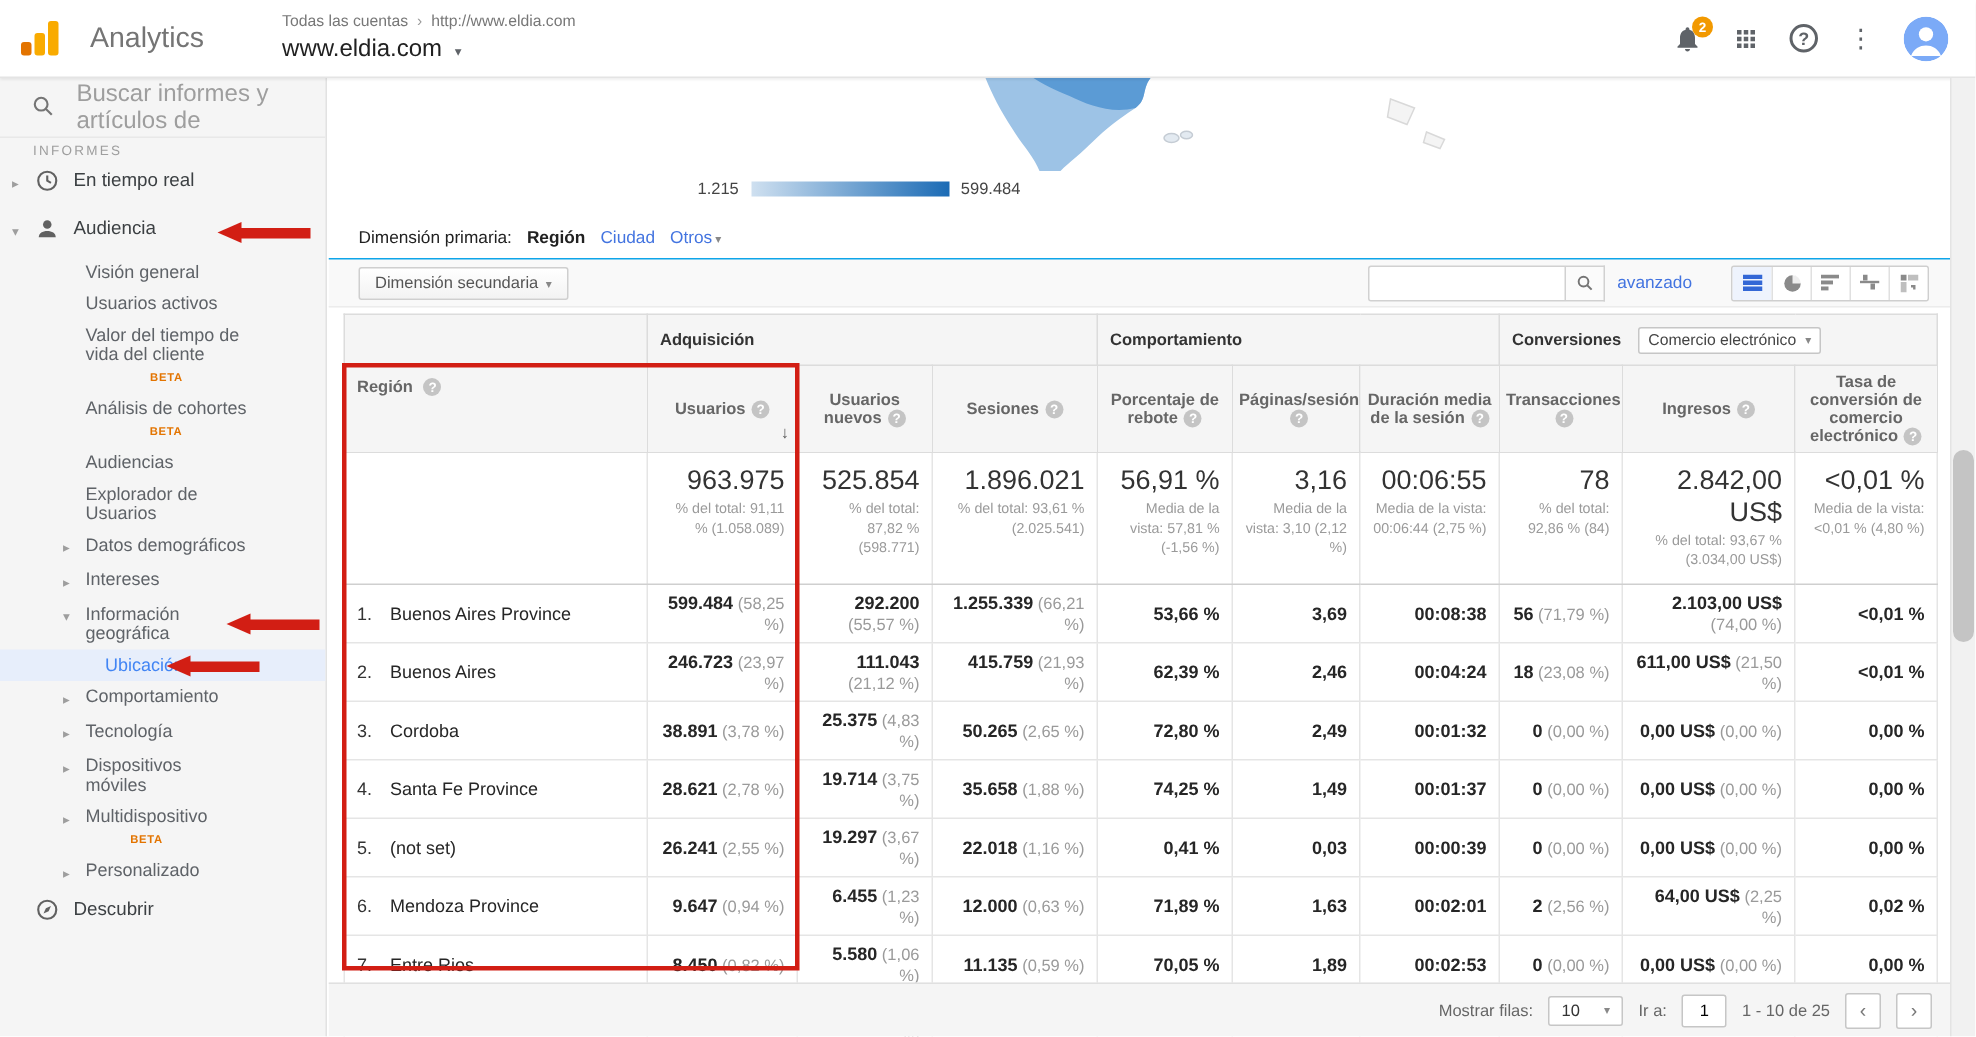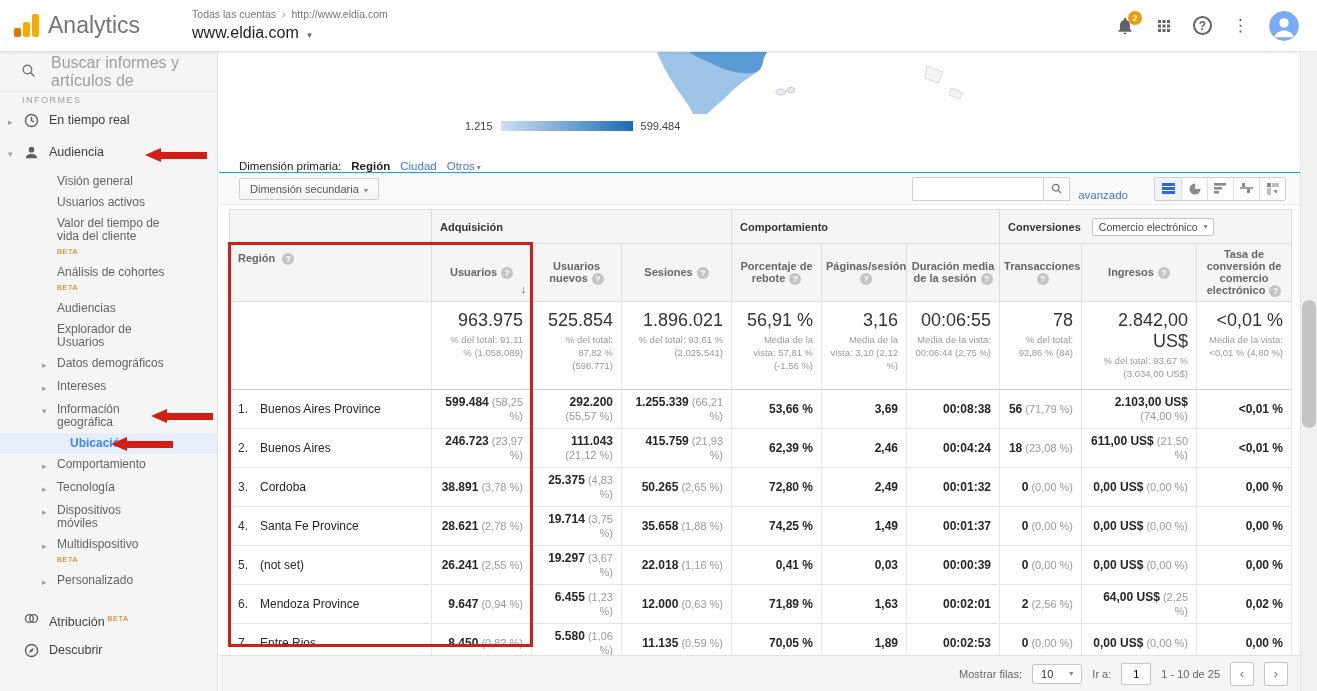--- a/index.html
+++ b/index.html
@@ -8,21 +8,21 @@
   body { position:relative; }
 
   
   .header { height:52px; background:#fff; display:flex; align-items:center;
     border-bottom:1px solid #e4e4e4; box-shadow:0 1px 2px rgba(0,0,0,.08); position:relative; z-index:5; }
   .ga-logo { width:30px; height:24px; margin-left:14px; position:relative; flex:none; }
   .ga-logo .bar { position:absolute; bottom:1px; border-radius:2px; background:#f9ab00; }
   .ga-logo .b1 { left:0;  width:7px; height:9px;  background:#e37400; }
   .ga-logo .b2 { left:9px; width:7px; height:15px; }
   .ga-logo .b3 { left:18px; width:7px; height:23px; }
-  .app-name { font-size:23px; color:#757575; margin-left:4px; }
+  .app-name { font-size:19px; color:#757575; margin-left:16px; }
   .account-block { margin-left:52px; line-height:1.25; }
   .breadcrumb { font-size:10.5px; color:#777; }
   .breadcrumb .sep { margin:0 3px; color:#999; }
   .account-row { font-size:16px; color:#212121; margin-top:1px; cursor:pointer; }
   .dd-caret { font-size:9px; color:#5f6368; margin-left:4px; }
   .header-icons { margin-left:auto; display:flex; align-items:center; gap:20px; margin-right:18px; }
   .hicon { color:#5f6368; cursor:pointer; position:relative; display:flex; align-items:center; }
   .badge { position:absolute; top:-5px; right:-7px; min-width:14px; height:14px; background:#f29900;
     border-radius:7px; color:#fff; font-size:9px; font-weight:bold; display:flex; align-items:center;
     justify-content:center; padding:0 3px; }
@@ -39,23 +39,23 @@
   .search-ph { color:#9e9e9e; font-size:16px; }
   .informes { font-size:9px; color:#9e9e9e; letter-spacing:1.5px; padding:3px 0 2px 22px; height:15px; overflow:hidden; }
   .nav-item { display:flex; align-items:flex-start; cursor:pointer; position:relative;
     padding:4px 6px; line-height:13px; color:#5f6368; font-size:12px; }
   .nav-item .chev { width:15px; flex:none; color:#9e9e9e; font-size:9px; padding-top:2px; }
   .nav-item .nav-ico { width:26px; flex:none; margin-top:-2px; }
   .nav-item.level-1 { padding-left:8px; padding-top:7px; padding-bottom:7px; color:#3c4043; font-size:12.5px; }
   .nav-item.level-2 { padding-left:42px; }
   .nav-item.level-3 { padding-left:55px; }
   .nav-item.level-2 .nav-label, .nav-item.level-3 .nav-label { max-width:108px; }
-  .nav-item.selected { background:#e7eefb;font-weight:bold; }
+  .nav-item.selected { background:#e7eefb; }
   .nav-item.selected .nav-label { color:#4285f4; }
-  .beta { color:#e37400; font-size:7.5px; font-weight:normal; letter-spacing:.5px; }
+  .beta { color:#e37400; font-size:7.5px; font-weight:bold; letter-spacing:.5px;text-align:center; }
   .level-2 .beta { display:block; margin-top:2px; }
   .level-1 .beta { display:inline-block; vertical-align:super; margin-left:3px; }
   .nav-item.gap-top { margin-top:12px; }
 
   
   .red-arrow { position:absolute; width:64px; height:15px; z-index:8; pointer-events:none; }
   .red-arrow .head { position:absolute; left:0; top:0; width:0; height:0;
     border-top:7.5px solid transparent; border-bottom:7.5px solid transparent; border-right:16px solid #d21e14; }
   .red-arrow .shaft { position:absolute; left:14px; top:4px; width:48px; height:7px; background:#d21e14; }
   [data-name="sidebar-item-audiencia"] .red-arrow { right:8px; top:calc(50% - 7px); }
@@ -63,32 +63,32 @@
   [data-name="sidebar-item-ubicacion"] .red-arrow { right:42px; top:calc(50% - 7px); }
 
   
   .main { position:absolute; top:52px; left:219px; right:17px; bottom:0; background:#fff; overflow:hidden; }
   .map-section { height:92px; position:relative; }
   .map-svg { position:absolute; left:410px; top:0; }
   .legend { position:absolute; left:246px; top:68px; display:flex; align-items:center; gap:8px;
     font-size:11px; color:#444; }
   .legend-bar { width:132px; height:10px; display:inline-block; }
 
-  .dim-bar { height:26px; margin-top:2px; display:flex; align-items:flex-end; gap:10px; padding-left:20px;
+  .dim-bar { height:26px; margin-top:2px; display:flex; align-items:center; gap:10px; padding-left:20px;
     font-size:11.5px; }
   .dim-label { color:#222; }
   .dim-opt.active { color:#222; font-weight:bold; cursor:default; }
   .dim-opt.link { color:#4374e0; cursor:pointer; }
   .caret-sm { font-size:8px; color:#888; margin-left:2px; }
 
   .toolbar { height:33px; background:#f9f9f9; border-top:1px solid #0ea5e9; border-bottom:1px solid #ececec;
     display:flex; align-items:center; padding:0 14px 0 20px; }
   .sec-dim-btn { border:1px solid #cfcfcf; background:linear-gradient(#fff,#f3f3f3); border-radius:2px;
     padding:4px 10px; font-size:11px; color:#555; cursor:pointer; font-family:inherit; }
-  .toolbar-right { margin-left:auto; display:flex; align-items:flex-end; gap:8px; }
+  .toolbar-right { margin-left:auto; display:flex; align-items:center; gap:8px; }
   .tbl-search { width:132px; height:24px; border:1px solid #d1d1d1; border-radius:2px 0 0 2px; padding:2px 6px;
     font-family:inherit; font-size:12px; }
   .tbl-search-btn { width:26px; height:24px; border:1px solid #d1d1d1; border-left:none; background:#fbfbfb;
     cursor:pointer; display:flex; align-items:center; justify-content:center; margin-left:-8px; }
   .avanzado { color:#4374e0; font-size:11.5px; cursor:pointer; text-decoration:none; margin-right:18px; }
   .view-icons { display:flex; border:1px solid #cfcfcf; border-radius:2px; overflow:hidden; }
   .vicon { width:26px; height:22px; background:#fff; border:none; border-left:1px solid #e0e0e0;
     display:flex; align-items:center; justify-content:center; cursor:pointer; color:#8a8a8a; }
   .vicon:first-child { border-left:none; }
   .vicon.active { background:#eef3fd; color:#3367d6; }
@@ -275,28 +275,20 @@
         <span class="chev" data-name="chevron-right-icon">▸</span>
         <span class="nav-label" data-name="sidebar-item-label">Dispositivos móviles</span>
       </div>
       <div class="nav-item level-2" data-name="sidebar-item-multidispositivo">
         <span class="chev" data-name="chevron-right-icon">▸</span>
         <span class="nav-label" data-name="sidebar-item-label">Multidispositivo<span class="beta" data-name="beta-badge">BETA</span></span>
       </div>
       <div class="nav-item level-2" data-name="sidebar-item-personalizado">
         <span class="chev" data-name="chevron-right-icon">▸</span>
         <span class="nav-label" data-name="sidebar-item-label">Personalizado</span>
-      </div>
-      <div class="nav-item level-1 gap-top" data-name="sidebar-item-atribucion">
-        <span class="chev" data-name="nav-indent"></span>
-        <span class="nav-ico" data-name="attribution-icon"><svg width="17" height="17" viewBox="0 0 24 24" fill="none" stroke="#616161" stroke-width="2">
-            <circle cx="9" cy="12" r="5.5"></circle>
-            <circle cx="15" cy="12" r="5.5"></circle>
-          </svg></span>
-        <span class="nav-label" data-name="sidebar-item-label">Atribución<span class="beta" data-name="beta-badge">BETA</span></span>
       </div>
       <div class="nav-item level-1" data-name="sidebar-item-descubrir">
         <span class="chev" data-name="nav-indent"></span>
         <span class="nav-ico" data-name="discover-icon"><svg width="17" height="17" viewBox="0 0 24 24">
             <circle cx="12" cy="12" r="8.5" fill="none" stroke="#616161" stroke-width="2"></circle>
             <path d="M15.5 8.5l-2.2 4.8-4.8 2.2 2.2-4.8z" fill="#616161"></path>
           </svg></span>
         <span class="nav-label" data-name="sidebar-item-label">Descubrir</span>
       </div>
     </nav>

